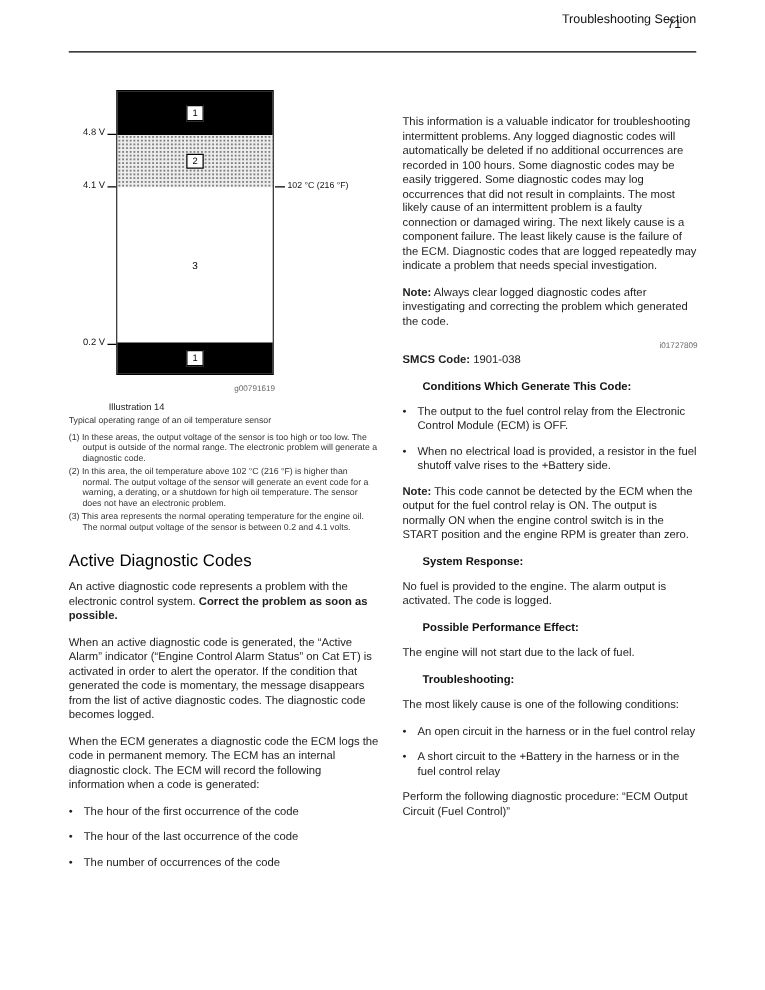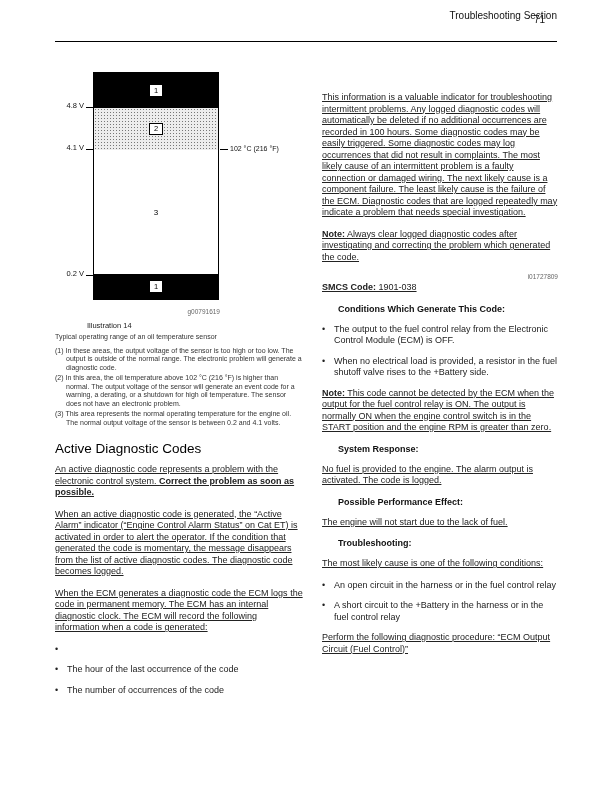--- a/index.html
+++ b/index.html
@@ -14,21 +14,21 @@
   
   .hdr-pagenum { position:absolute; top:14px; right:67px; font-size:10px; color:#111; }
   .hdr-section { position:absolute; top:10px; right:55px; font-size:10px; color:#111; }
   .hdr-rule { position:absolute; top:41px; left:55px; right:55px; border-top:1px solid #000; }
 
   
   .col-left  { position:absolute; left:55px;  top:66px; width:248px; }
   .col-right { position:absolute; left:322px; top:92px; width:236px; }
 
   .body-text { font-size:9px; line-height:11.5px; color:#222; }
-  p.body-text { margin-bottom:10px;text-decoration:underline; }
+  p.body-text { margin-bottom:10px; }
   .bold { font-weight:bold; }
 
   h2.sec { font-size:13.5px; font-weight:normal; color:#000; margin:14px 0 8px 0; }
   h1.big { font-size:15px; font-weight:bold; color:#000; line-height:18px; margin:4px 0 10px 0; }
   .subhead { font-size:9px; font-weight:bold; margin:4px 0 10px 16px; color:#111; }
 
   .bullet { display:flex; font-size:9px; line-height:11.5px; margin-bottom:9px; color:#222; }
   .bullet .dot { width:12px; flex:0 0 12px; }
 
   .doc-id { font-size:6.5px; color:#666; text-align:right; margin:2px 0 2px 0; }
@@ -118,20 +118,21 @@
 
     <p class="body-text"><span>An active diagnostic code represents a problem with the electronic control system. </span><span class="bold">Correct the problem as soon as possible.</span></p>
 
     <p class="body-text">When an active diagnostic code is generated, the “Active Alarm” indicator (“Engine Control Alarm Status” on Cat ET) is activated in order to alert the operator. If the condition that generated the code is momentary, the message disappears from the list of active diagnostic codes. The diagnostic code becomes logged.</p>
 
 
     <p class="body-text">When the ECM generates a diagnostic code the ECM logs the code in permanent memory. The ECM has an internal diagnostic clock. The ECM will record the following information when a code is generated:</p>
 
     <div class="bullet">
         <span class="dot">•</span>
+        <span>The hour of the first occurrence of the code</span>
       </div>
     <div class="bullet">
         <span class="dot">•</span>
         <span>The hour of the last occurrence of the code</span>
       </div>
     <div class="bullet">
         <span class="dot">•</span>
         <span>The number of occurrences of the code</span>
       </div>
 

